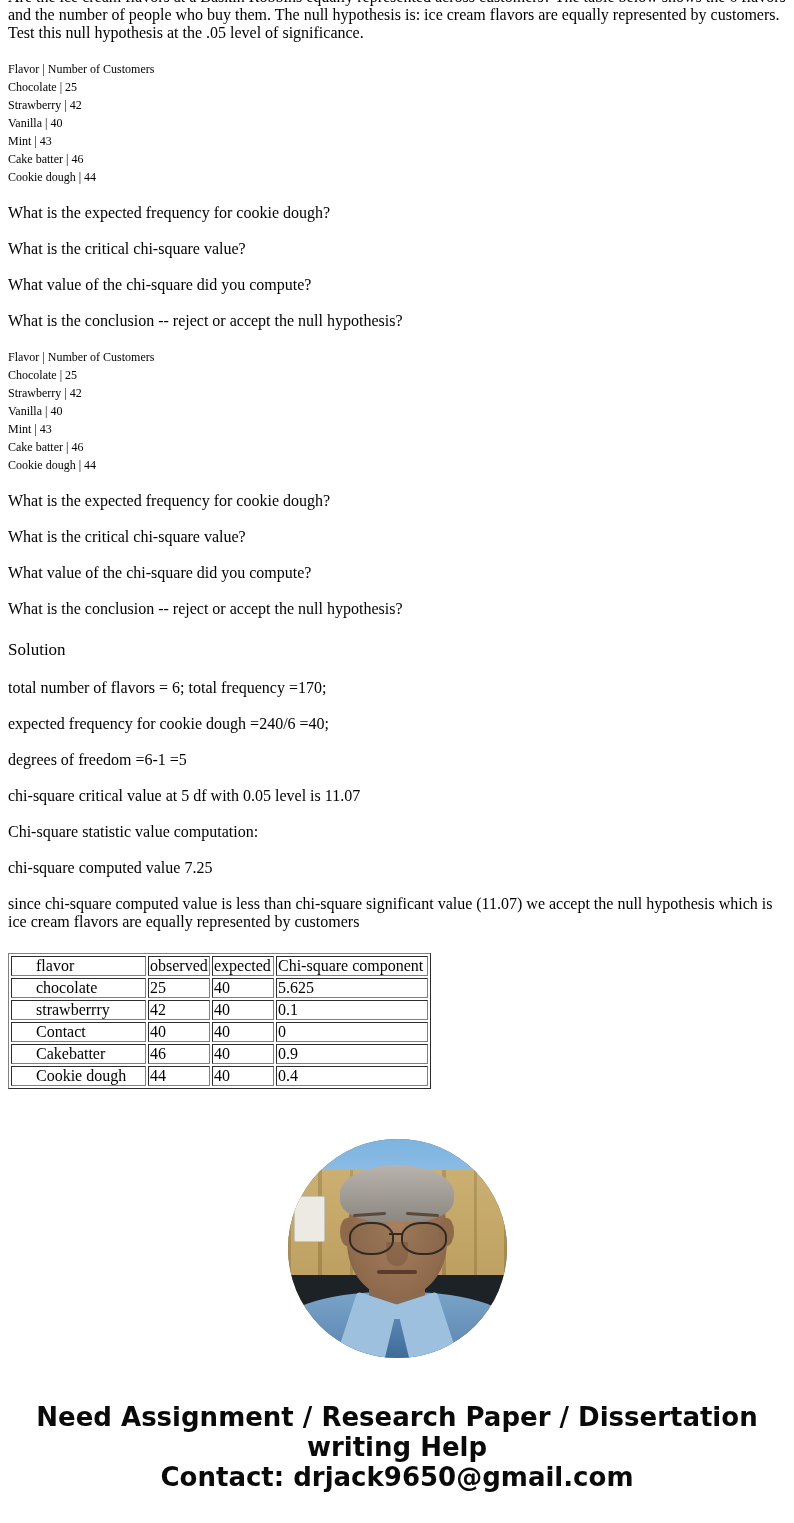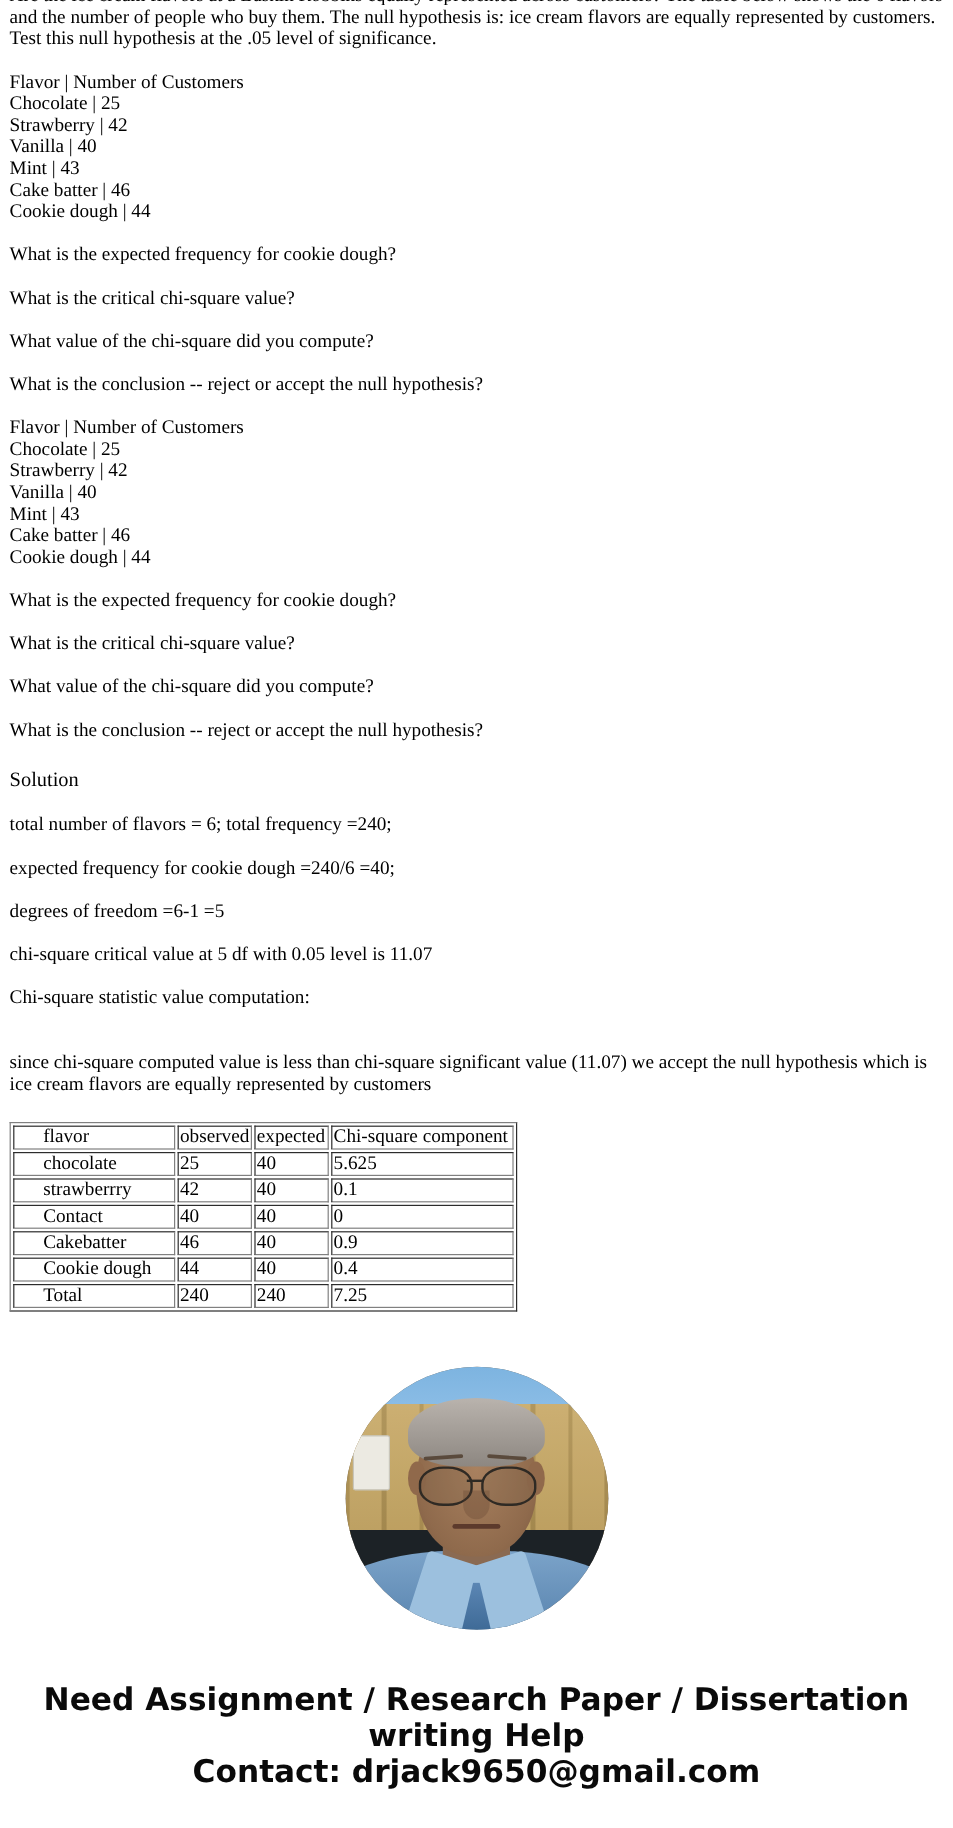--- a/index.html
+++ b/index.html
@@ -36,21 +36,21 @@
     margin: 0 0 0 0;
     padding: 0;
     font-size: 16px;
     line-height: 18px;
     text-align: left;
   }
   .gap {
     height: 18px;
   }
   .blocklines {
-    font-size: 16px;
+    font-size: 12px;
     line-height: 18px;
     white-space: pre-line;
   }
   h4.solution {
     margin: 0;
     padding: 0;
     font-size: 17px;
     line-height: 22px;
     font-weight: normal;
     font-family: "Liberation Serif", "DejaVu Serif", serif;
@@ -265,35 +265,36 @@
 
     <p class="para">What is the conclusion -- reject or accept the null hypothesis?</p>
 
     <div class="gap"></div>
     <div style="height:3px"></div>
 
     <h4 class="solution">Solution</h4>
 
     <div class="gap"></div>
 
-    <p class="para">total number of flavors = 6; total frequency =240;</p>
+    <p class="para">total number of flavors = 6; total frequency =170;</p>
     <div class="gap"></div>
 
     <p class="para">expected frequency for cookie dough =240/6 =40;</p>
     <div class="gap"></div>
 
     <p class="para">degrees of freedom =6-1 =5</p>
     <div class="gap"></div>
 
     <p class="para">chi-square critical value at 5 df with 0.05 level is 11.07</p>
     <div class="gap"></div>
 
     <p class="para">Chi-square statistic value computation:</p>
     <div class="gap"></div>
 
+    <p class="para">chi-square computed value 7.25</p>
     <div class="gap"></div>
 
     <p class="para">since chi-square computed value is less than chi-square significant value (11.07) we accept the null hypothesis which is ice cream flavors are equally represented by customers</p>
 
     <div class="gap"></div>
     <div style="height:4px"></div>
 
     <table class="chi">
       <tbody>
         <tr>
@@ -324,26 +325,20 @@
           <td class="c-flavor">Cakebatter</td>
           <td class="c-obs">46</td>
           <td class="c-exp">40</td>
           <td class="c-comp">0.9</td>
         </tr>
         <tr>
           <td class="c-flavor">Cookie dough</td>
           <td class="c-obs">44</td>
           <td class="c-exp">40</td>
           <td class="c-comp">0.4</td>
-        </tr>
-        <tr>
-          <td class="c-flavor">Total</td>
-          <td class="c-obs">240</td>
-          <td class="c-exp">240</td>
-          <td class="c-comp">7.25</td>
         </tr>
       </tbody>
     </table>
 
   </div>
 
   <div class="avatar-wrap">
     <div class="avatar">
       <span class="ph-sky"></span>
       <span class="ph-wall"></span>

